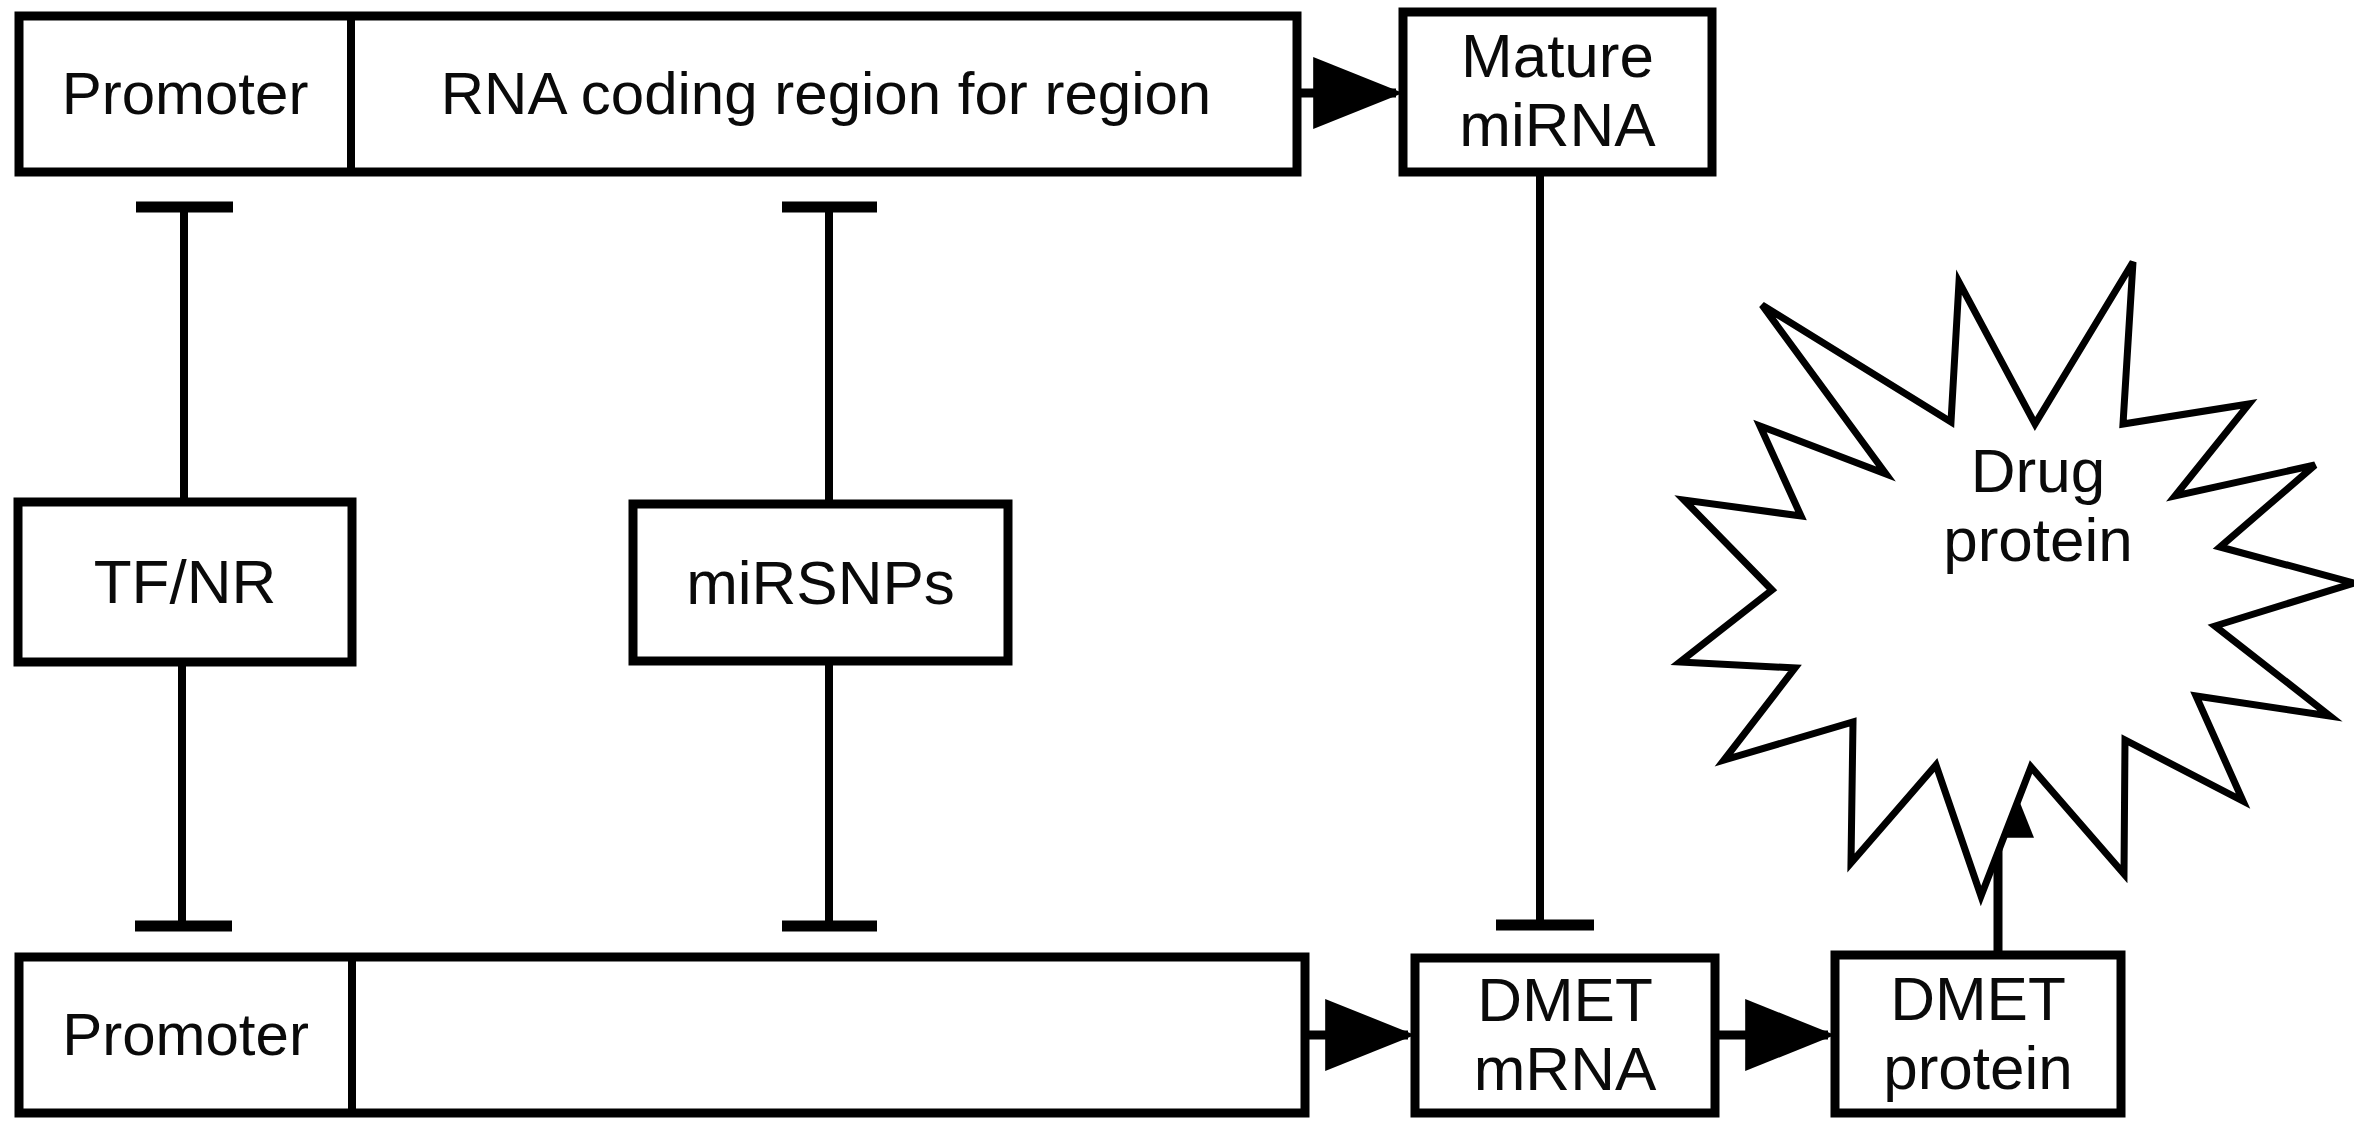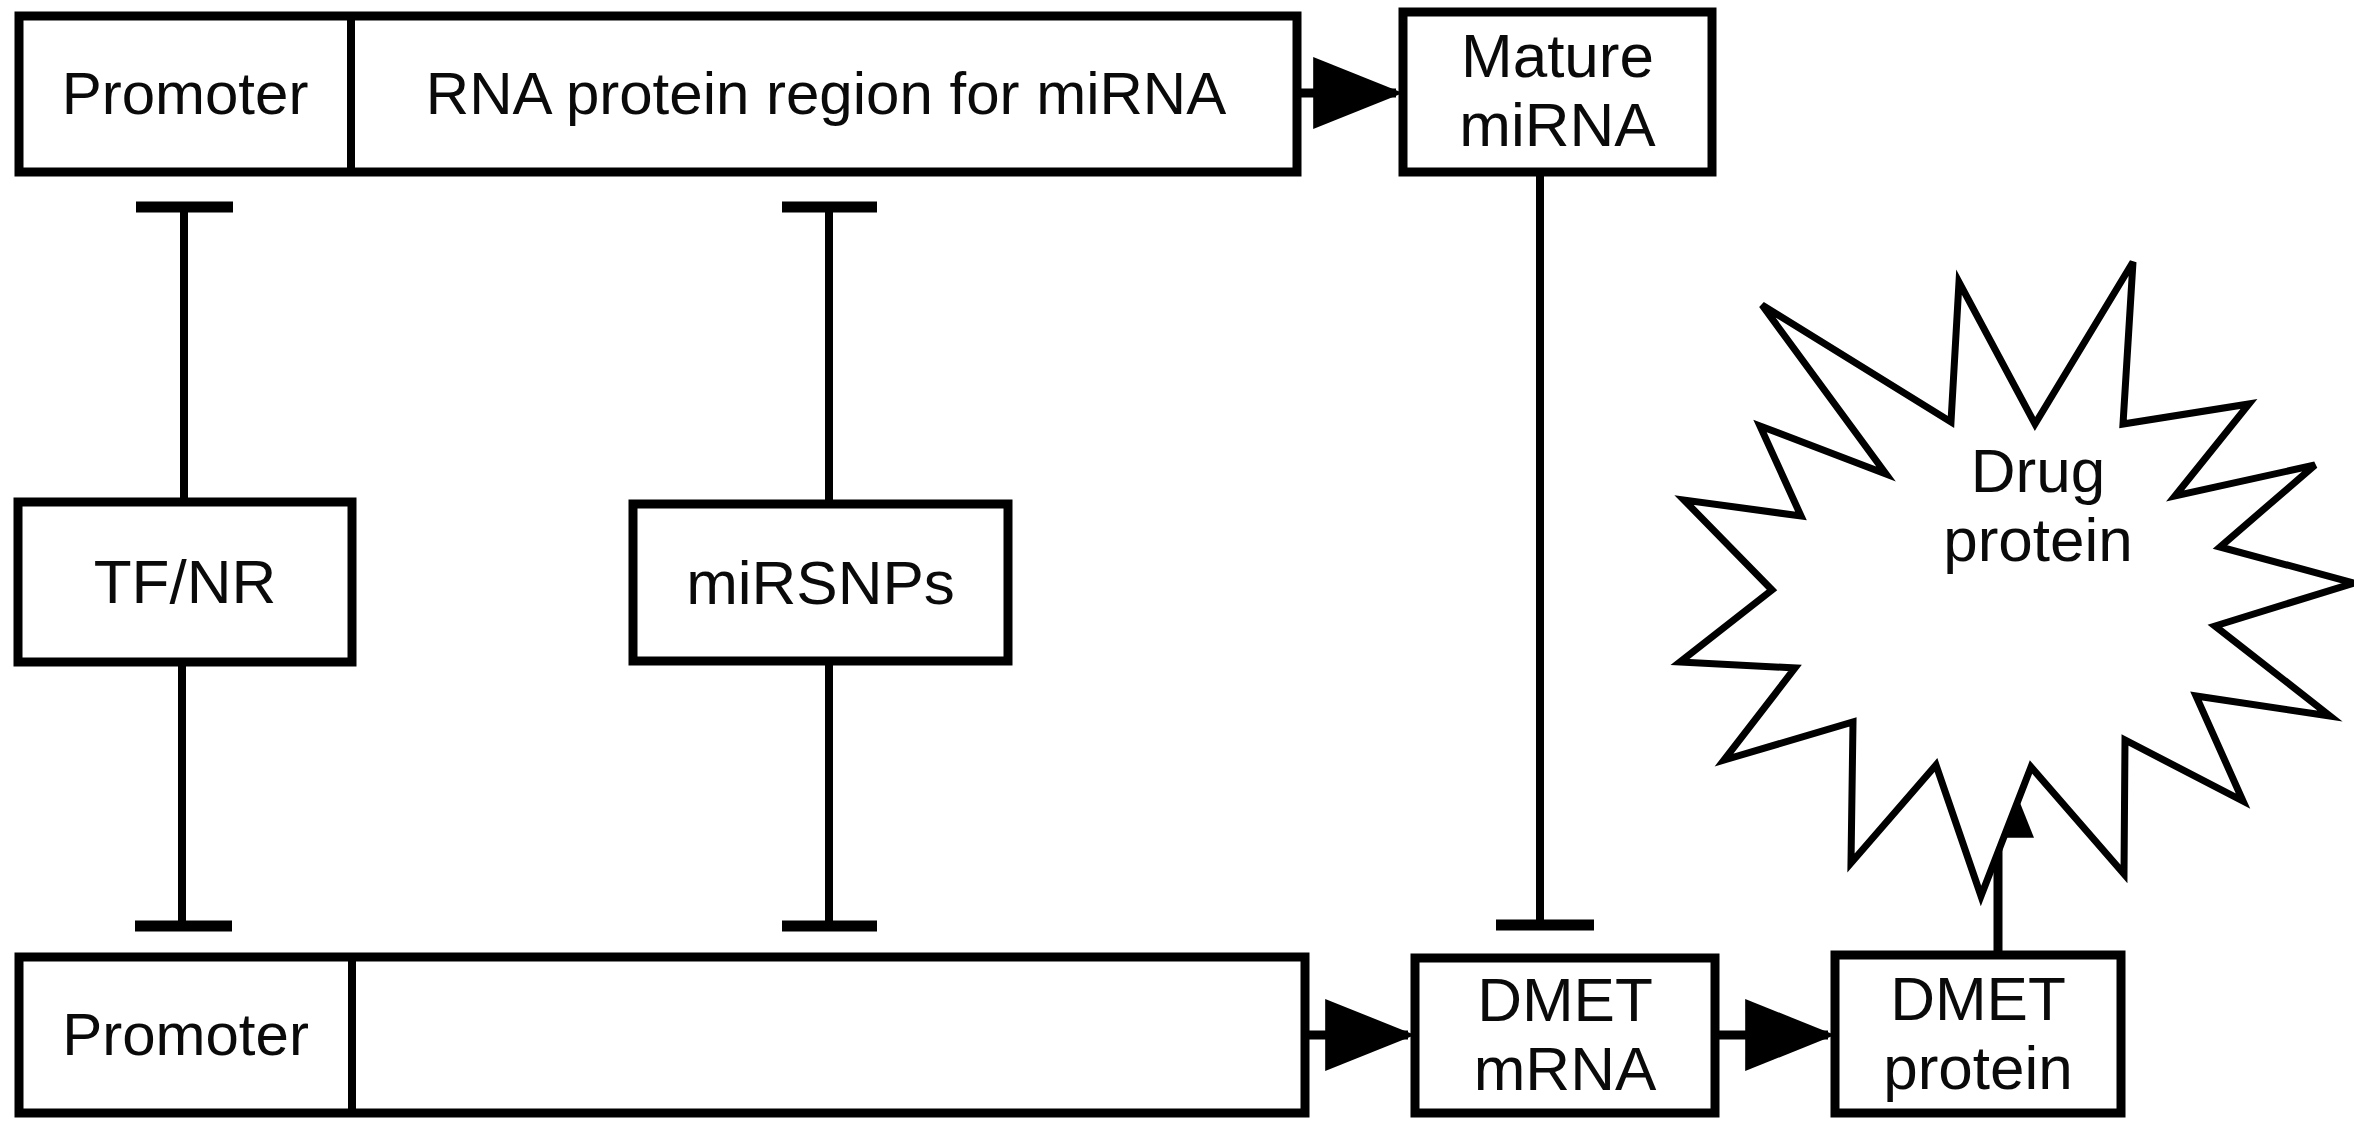--- a/index.html
+++ b/index.html
@@ -150,21 +150,21 @@
           1762,305
           1951,422
           1959,282
           2035,424
         "></polygon>
     </g>
   </svg>
 
   <div class="node-label lbl-lg" style="left:19px;  top:16px;   width:332px; height:156px;">Promoter</div>
 
-  <div class="node-label lbl-lg" style="left:355px; top:16px;   width:942px; height:156px;">RNA protein region for miRNA</div>
+  <div class="node-label lbl-lg" style="left:355px; top:16px;   width:942px; height:156px;">RNA coding region for region</div>
 
   <div class="node-label lbl-xl" style="left:1403px;top:8px;    width:309px; height:164px;">Mature
 miRNA</div>
 
   <div class="node-label lbl-xl" style="left:633px; top:504px;  width:375px; height:157px;">miRSNPs</div>
 
   <div class="node-label lbl-xl" style="left:18px;  top:502px;  width:334px; height:160px;">TF/NR</div>
 
   <div class="node-label lbl-lg" style="left:19px;  top:957px;  width:333px; height:156px;">Promoter</div>
 

